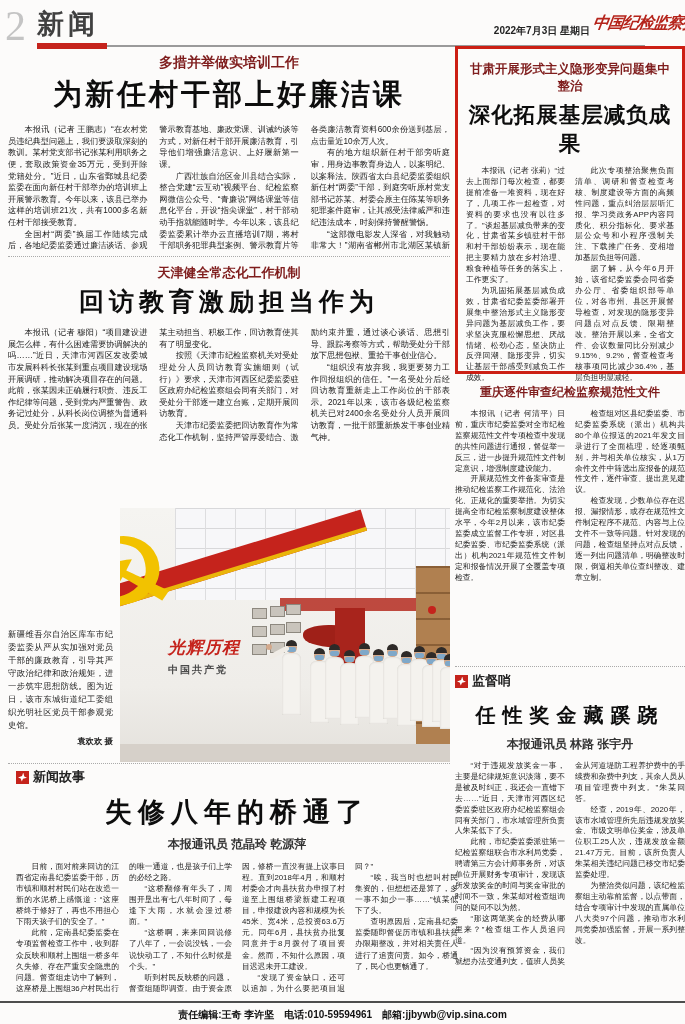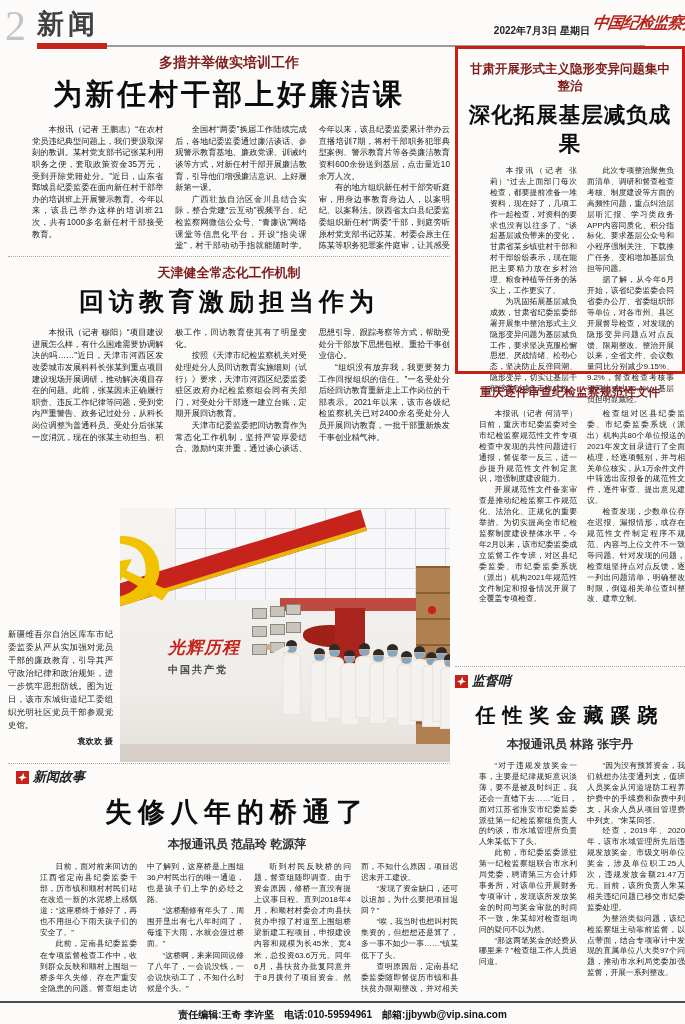--- a/index.html
+++ b/index.html
@@ -9,21 +9,21 @@
   .pagenum{position:absolute;left:5px;top:2px;font:300 42px "Liberation Serif",serif;color:#c4c4c4;}
   .secname{position:absolute;left:37px;top:6px;font-size:27px;font-weight:bold;letter-spacing:4px;color:#404040;}
   .hrule-gray{position:absolute;left:37px;top:45px;width:608px;height:2px;background:#9a9a9a;}
   .hrule-red{position:absolute;left:37px;top:43px;width:70px;height:6px;background:#c5231c;}
   .pubdate{position:absolute;right:95px;top:24px;font-size:10px;font-weight:bold;color:#222;}
   .masthead{position:absolute;right:2px;top:13px;width:90px;font:bold italic 16px "Liberation Serif",serif;color:#b5241b;transform:skewX(-8deg);letter-spacing:-1px;white-space:nowrap;}
   
   .kicker{text-align:center;font-weight:bold;color:#7f1d1d;}
   h1,h2,h3{margin:0;text-align:center;color:#0d0d0d;font-family:"Liberation Sans",sans-serif;}
   .byline{text-align:center;font-size:12px;font-weight:bold;color:#333;}
-  .body{text-align:justify;color:#222;overflow:hidden;margin-left:24px;}
+  .body{text-align:justify;color:#222;overflow:hidden;}
   .body p{margin:0;text-indent:2em;}
   .cols2{column-count:2;column-gap:10px;}
   .cols3{column-count:3;column-gap:12px;}
   .cols4{column-count:4;column-gap:10px;}
   
   .a1{position:absolute;left:8px;top:54px;width:442px;}
   .a1 .kicker{font-size:14px;}
   .a1 h1{font-size:29px;letter-spacing:3px;margin-top:3px;}
   .a1 .body{margin-top:9px;height:138px;font-size:8.2px;line-height:1.42;}
   .sep1{position:absolute;left:8px;top:256px;width:442px;border-top:1px dotted #aaa;}
@@ -36,21 +36,21 @@
   .redbox{position:absolute;left:455px;top:46px;width:230px;height:328px;border:3px solid #cc1f14;box-sizing:border-box;background:#fcfbfa;padding:8px 8px 6px;}
   .redbox .kicker{font-size:12.5px;margin-top:4px;}
   .redbox h2{font-size:21.5px;letter-spacing:1px;margin-top:5px;}
   .redbox .body{margin-top:8px;height:244px;font-size:7.8px;line-height:1.4;}
   
   .a4{position:absolute;left:455px;top:384px;width:230px;}
   .a4 .kicker{font-size:12px;}
   .a4 h2{font-size:20px;letter-spacing:1px;margin-top:4px;}
   .a4 .body{margin-top:8px;height:214px;font-size:7.8px;line-height:1.4;}
   
-  .seclabel{display:flex;align-items:center;gap:4px;font-size:13px;font-weight:bold;color:#222;font-style:italic;}
+  .seclabel{display:flex;align-items:center;gap:4px;font-size:13px;font-weight:bold;color:#222;}
   .sec-icon{position:relative;width:13px;height:13px;background:#c5231c;display:inline-block;flex:0 0 13px;}
   .sec-icon::after{content:"";position:absolute;left:2px;top:2px;width:9px;height:9px;background:#fff;
     clip-path:polygon(0 55%,45% 40%,58% 0,70% 45%,100% 58%,56% 70%,42% 100%,30% 66%);}
   
   .watch{position:absolute;left:455px;top:672px;width:230px;}
   .watch h2{font-size:20px;letter-spacing:7px;margin-top:12px;}
   .watch .byline{margin-top:7px;}
   .watch .body{margin-top:8px;height:228px;font-size:7.8px;line-height:1.4;}
   .sep2{position:absolute;left:455px;top:666px;width:230px;border-top:1px dotted #aaa;}
   
@@ -259,21 +259,21 @@
 
   <div class="sep2"></div>
   <section class="watch">
     <div class="seclabel">
       <span class="sec-icon"></span>
       <span>监督哨</span>
     </div>
     <h2>任性奖金藏蹊跷</h2>
     <div class="byline">本报通讯员 林路 张宇丹</div>
     <div class="body cols2">
-        <p>“对于违规发放奖金一事，主要是纪律规矩意识淡薄，要不是被及时纠正，我还会一直错下去……”近日，面对江苏省淮安市纪委监委派驻第一纪检监察组负责人的约谈，市水域管理所负责人朱某低下了头。</p>
+        <p>“对于违规发放奖金一事，主要是纪律规矩意识淡薄，要不是被及时纠正，我还会一直错下去……”近日，天津市河西区纪委监委驻区政府办纪检监察组会同有关部门，市水域管理所负责人朱某低下了头。</p>
         <p>此前，市纪委监委派驻第一纪检监察组联合市水利局党委，聘请第三方会计师事务所，对该单位开展财务专项审计，发现该所发放奖金的时间与奖金审批的时间不一致，朱某却对检查组询问的疑问不以为然。</p>
         <p>“那这两笔奖金的经费从哪里来？”检查组工作人员追问道。</p>
         <p>“因为没有预算资金，我们就想办法变通列支，值班人员奖金从河道堤防工程养护费中的手续费和杂费中列支，其余人员从项目管理费中列支。”朱某回答。</p>
         <p>经查，2019年、2020年，该市水域管理所先后违规发放奖金、市级文明单位奖金，涉及单位职工25人次，违规发放金额21.47万元。目前，该所负责人朱某相关违纪问题已移交市纪委监委处理。</p>
         <p>为整治类似问题，该纪检监察组主动靠前监督，以点带面，结合专项审计中发现的直属单位八大类97个问题，推动市水利局党委加强监督，开展一系列整改。</p>
       </div>
   </section>
 
   <div class="sep3"></div>
   <section class="story">

